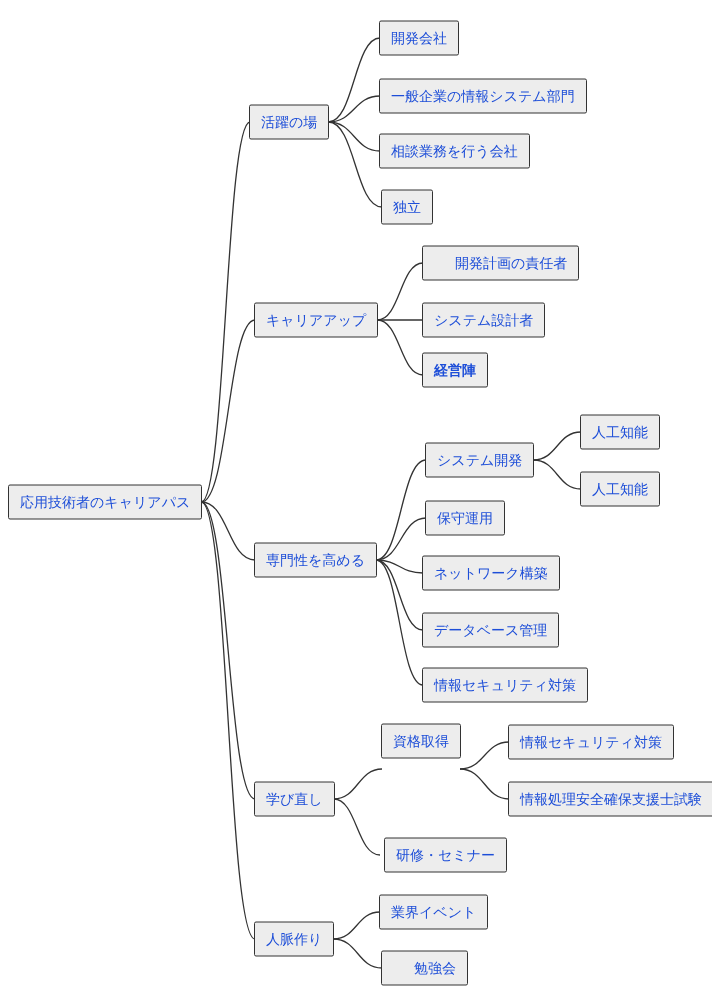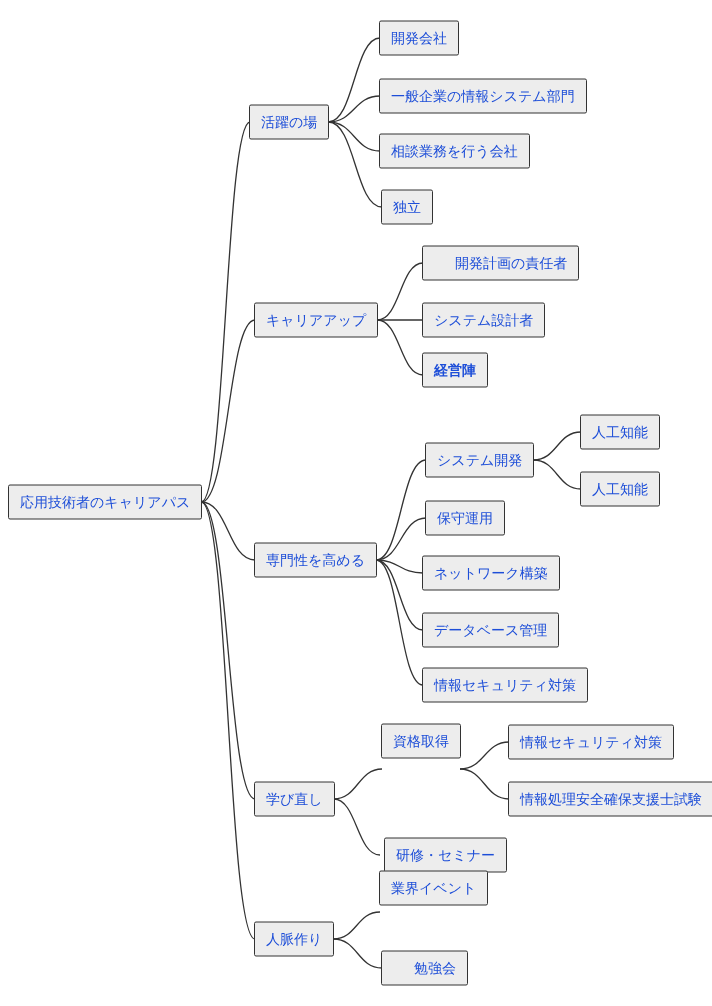--- a/index.html
+++ b/index.html
@@ -91,15 +91,15 @@
   <div class="node" id="n-2-3" style="left:422px; top:630px;">データベース管理</div>
   <div class="node" id="n-2-4" style="left:422px; top:685px;">情報セキュリティ対策</div>
 
   <div class="node" id="n-3" style="left:254px; top:799px;">学び直し</div>
   <div class="node" id="n-3-0" style="left:381px; top:741px;">資格取得</div>
   <div class="node" id="n-3-0-0" style="left:508px; top:742px;">情報セキュリティ対策</div>
   <div class="node" id="n-3-0-1" style="left:508px; top:799px;">情報処理安全確保支援士試験</div>
   <div class="node" id="n-3-1" style="left:376px; top:855px;margin-left:8px;">研修・セミナー</div>
 
   <div class="node" id="n-4" style="left:254px; top:939px;">人脈作り</div>
-  <div class="node" id="n-4-0" style="left:379px; top:888px;">業界イベント</div>
+  <div class="node" id="n-4-0" style="left:379px; top:912px;">業界イベント</div>
   <div class="node" id="n-4-1" style="left:381px; top:968px;padding-left:32px;">勉強会</div>
 </div>
 
 </body></html>

